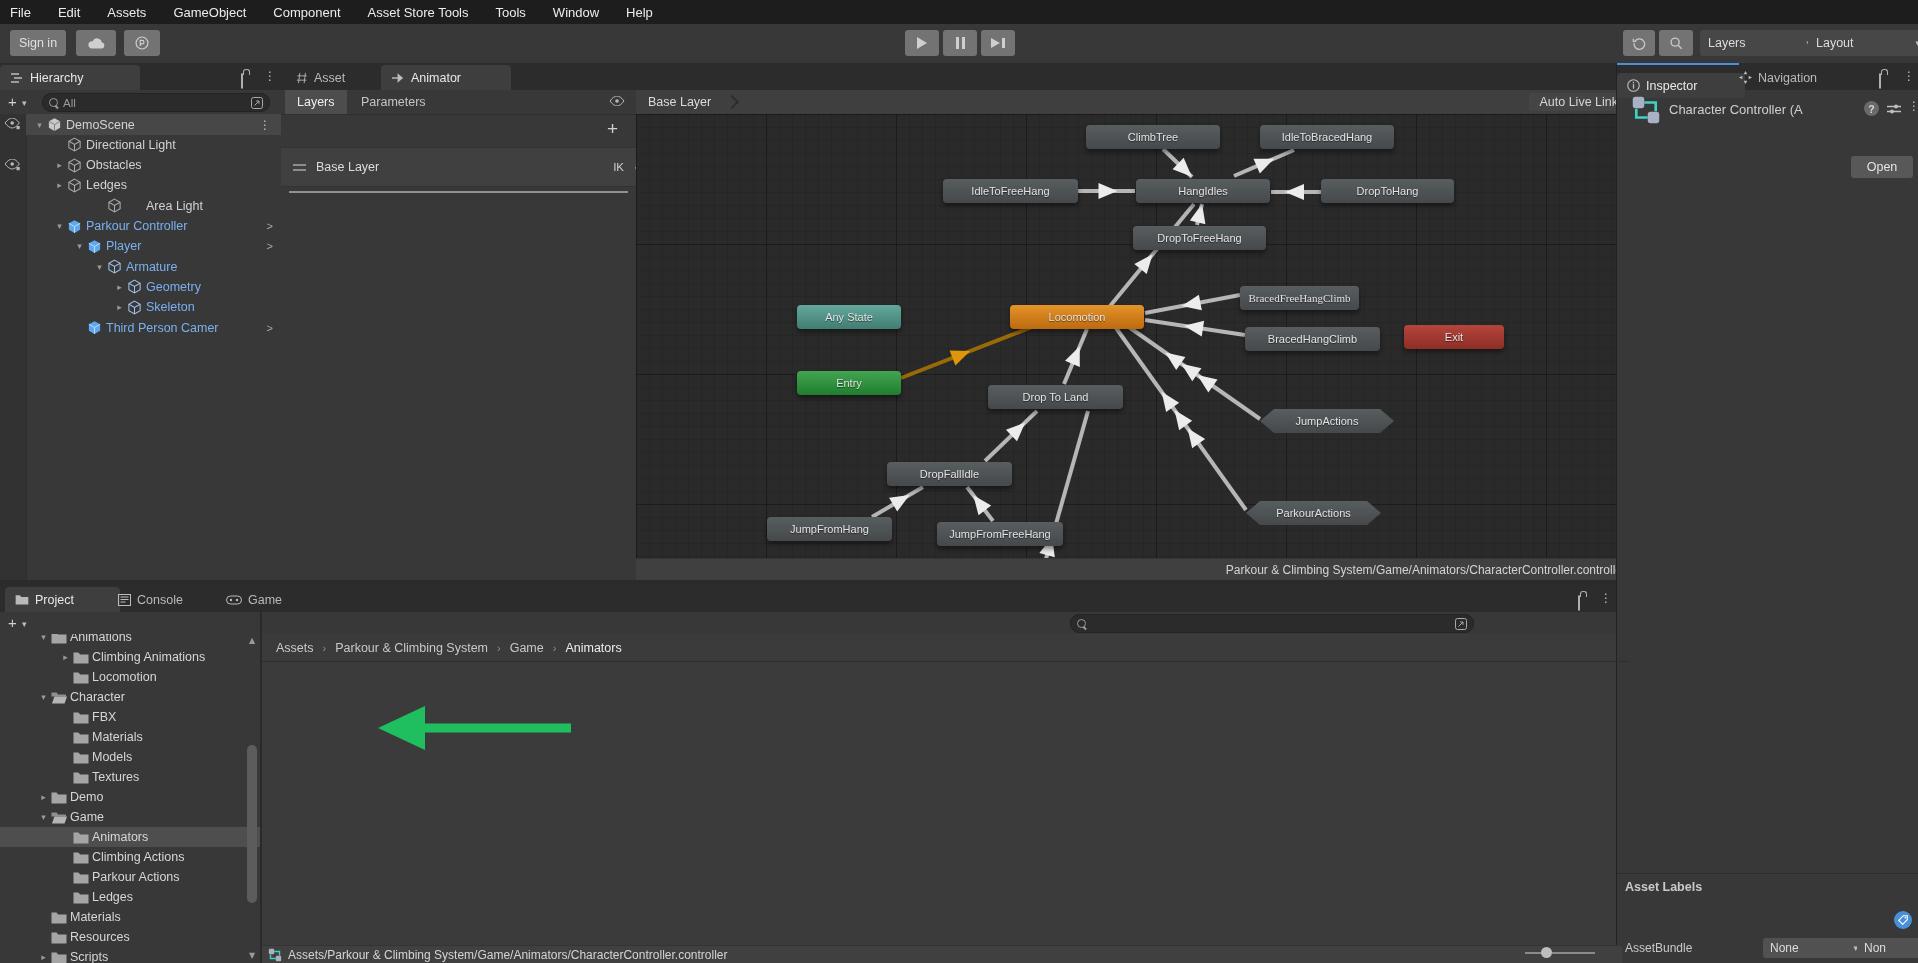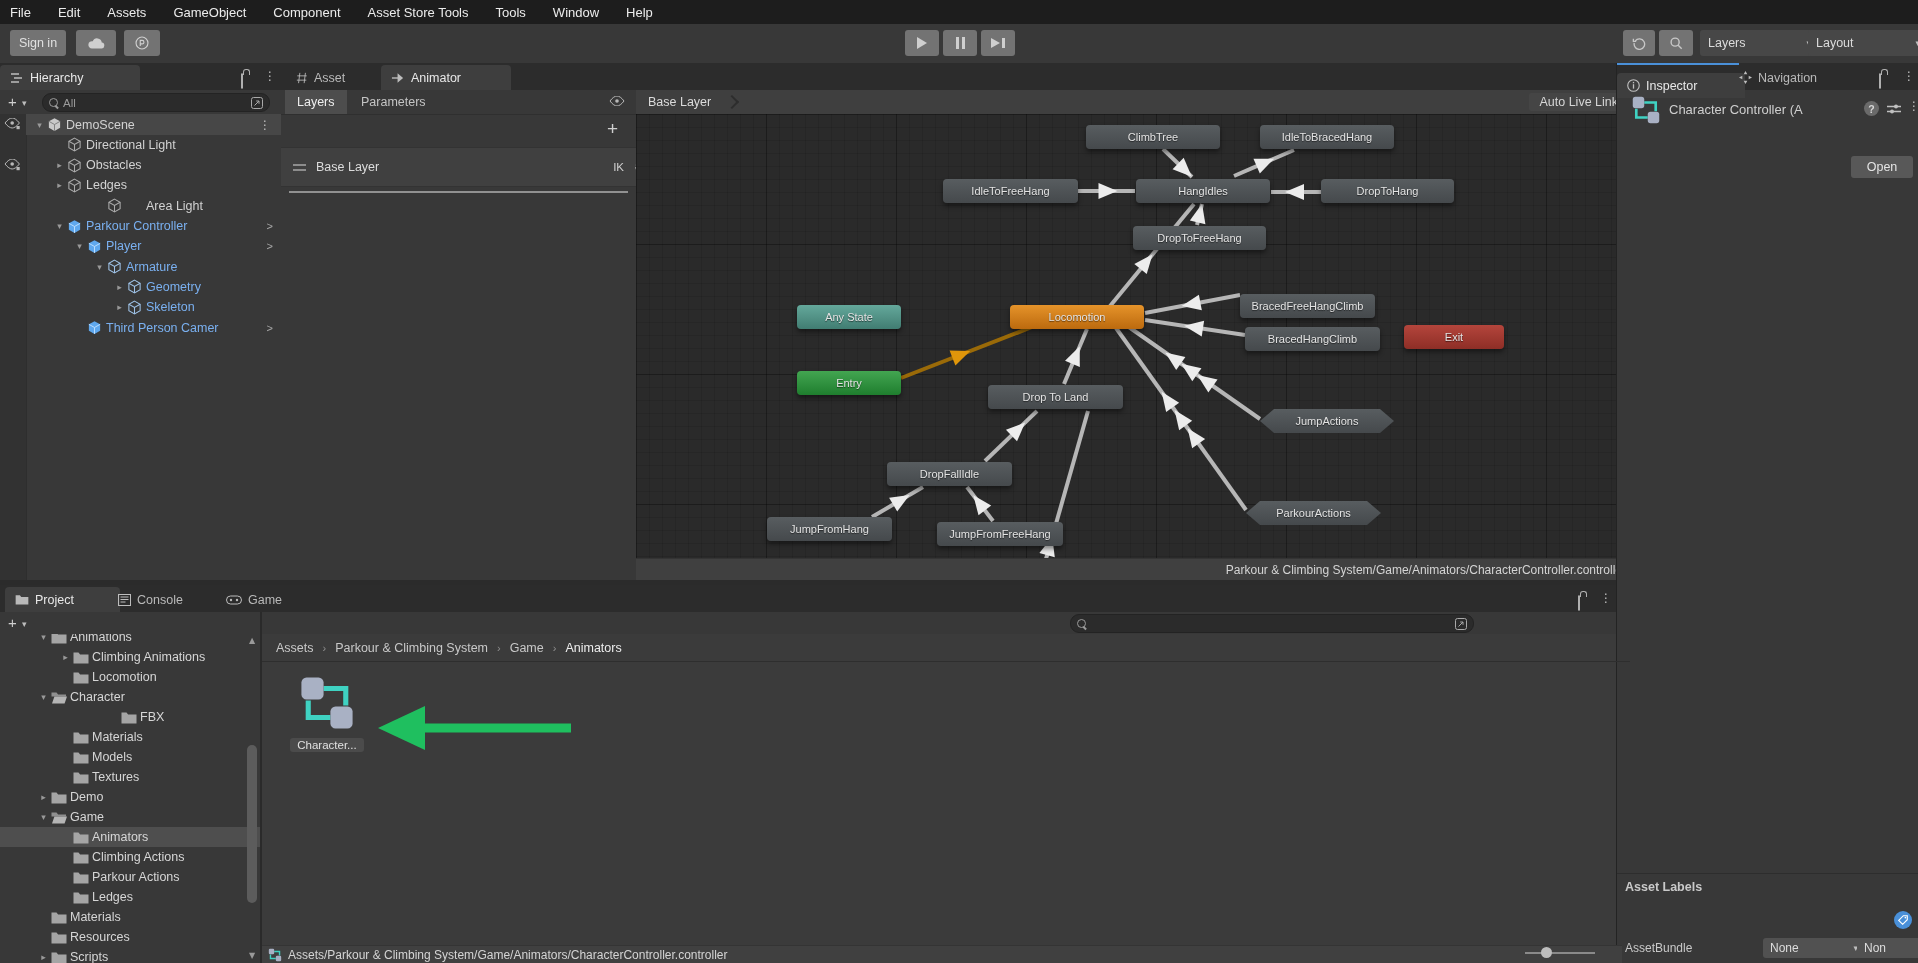--- a/index.html
+++ b/index.html
@@ -514,21 +514,21 @@
           </g>
         </svg>
     <div class="node normal" style="left: 450px; top: 11px; width: 134px;">ClimbTree</div>
         <div class="node normal" style="left: 624px; top: 11px; width: 134px;">IdleToBracedHang</div>
         <div class="node normal" style="left: 307px; top: 65px; width: 135px;">IdleToFreeHang</div>
         <div class="node normal" style="left: 500px; top: 65px; width: 134px;">HangIdles</div>
         <div class="node normal" style="left: 685px; top: 65px; width: 133px;">DropToHang</div>
         <div class="node normal" style="left: 497px; top: 112px; width: 133px;">DropToFreeHang</div>
         <div class="node teal" style="left: 161px; top: 191px; width: 104px;">Any State</div>
         <div class="node orange" style="left: 374px; top: 191px; width: 134px;">Locomotion</div>
-        <div class="node normal" style="left: 604px; top: 180px; width: 135px;">BracedFreeHangClimb</div>
+        <div class="node normal" style="left: 604px; top: 172px; width: 119px; font-family: Liberation Serif, serif;">BracedFreeHangClimb</div>
         <div class="node normal" style="left: 609px; top: 213px; width: 135px;">BracedHangClimb</div>
         <div class="node red" style="left: 768px; top: 211px; width: 100px;">Exit</div>
         <div class="node green" style="left: 161px; top: 257px; width: 104px;">Entry</div>
         <div class="node normal" style="left: 352px; top: 271px; width: 135px;">Drop To Land</div>
         <div class="node hex" style="left: 624px; top: 295px; width: 134px;">JumpActions</div>
         <div class="node normal" style="left: 251px; top: 348px; width: 125px;">DropFallIdle</div>
         <div class="node normal" style="left: 131px; top: 403px; width: 125px;">JumpFromHang</div>
         <div class="node normal" style="left: 301px; top: 408px; width: 126px;">JumpFromFreeHang</div>
         <div class="node hex" style="left: 610px; top: 387px; width: 135px;">ParkourActions</div>
       </div>
@@ -713,21 +713,21 @@
         <span style="flex: 0 0 auto; width: 36px;"></span>
         <span class="tree-arrow">▾</span>
         <span class="tree-icon">
           <svg width="16" height="13" viewBox="0 0 16 13">
             <path d="M.5 1.5h5l1.6 2h7.9v2H.5Z" fill="#8f8f8f"></path>
             <path d="M1 12.5 3.4 5.5H16l-2.4 7Z" fill="#b5b5b5"></path>
           </svg>
         </span>
         <span>Character</span>
       </div>
-      <div class="prow" style="top: 73px; padding-left: 48px;">
+      <div class="prow" style="top: 73px;">
         <span style="flex: 0 0 auto; width: 58px;"></span>
         <span class="tree-arrow"></span>
         <span class="tree-icon">
           <svg width="16" height="13" viewBox="0 0 16 13">
             <path d="M.5 1.5h5l1.6 2h8.4v9H.5Z" fill="#a5a5a5"></path>
           </svg>
         </span>
         <span>FBX</span>
       </div>
       <div class="prow" style="top: 93px;">
@@ -861,30 +861,20 @@
     <div id="p-crumbs" class="abs">
         <span>Assets</span>
         <span class="crumb-sep">›</span>
         <span>Parkour &amp; Climbing System</span>
         <span class="crumb-sep">›</span>
         <span>Game</span>
         <span class="crumb-sep">›</span>
         <span style="color: rgb(237, 237, 237);">Animators</span>
       </div>
 
-    <div id="assetitem" class="abs">
-      <span>
-        <svg width="58" height="58" viewBox="0 0 34 34">
-            <path d="M15 8.5h13v10M19 25.5H6v-10" fill="none" stroke="#3fd2c2" stroke-width="3"></path>
-            <rect x="2" y="2" width="13" height="13" rx="3" fill="#a9b1c4"></rect>
-            <rect x="19" y="19" width="13" height="13" rx="3" fill="#a9b1c4"></rect>
-          </svg>
-      </span>
-      <span id="assetlabel">Character...</span>
-    </div>
 
     <svg class="abs" style="left:110px;top:66px;" width="210" height="56">
       <polygon points="6,28 53,6 53,50" fill="#1fbf5f"></polygon>
       <rect x="50" y="23.5" width="149" height="9" fill="#1fbf5f"></rect>
     </svg>
 
     <div id="p-status" class="abs">
       <span>
         <svg width="14" height="14" viewBox="0 0 34 34">
             <path d="M15 8.5h13v10M19 25.5H6v-10" fill="none" stroke="#3fd2c2" stroke-width="3.4"></path>

